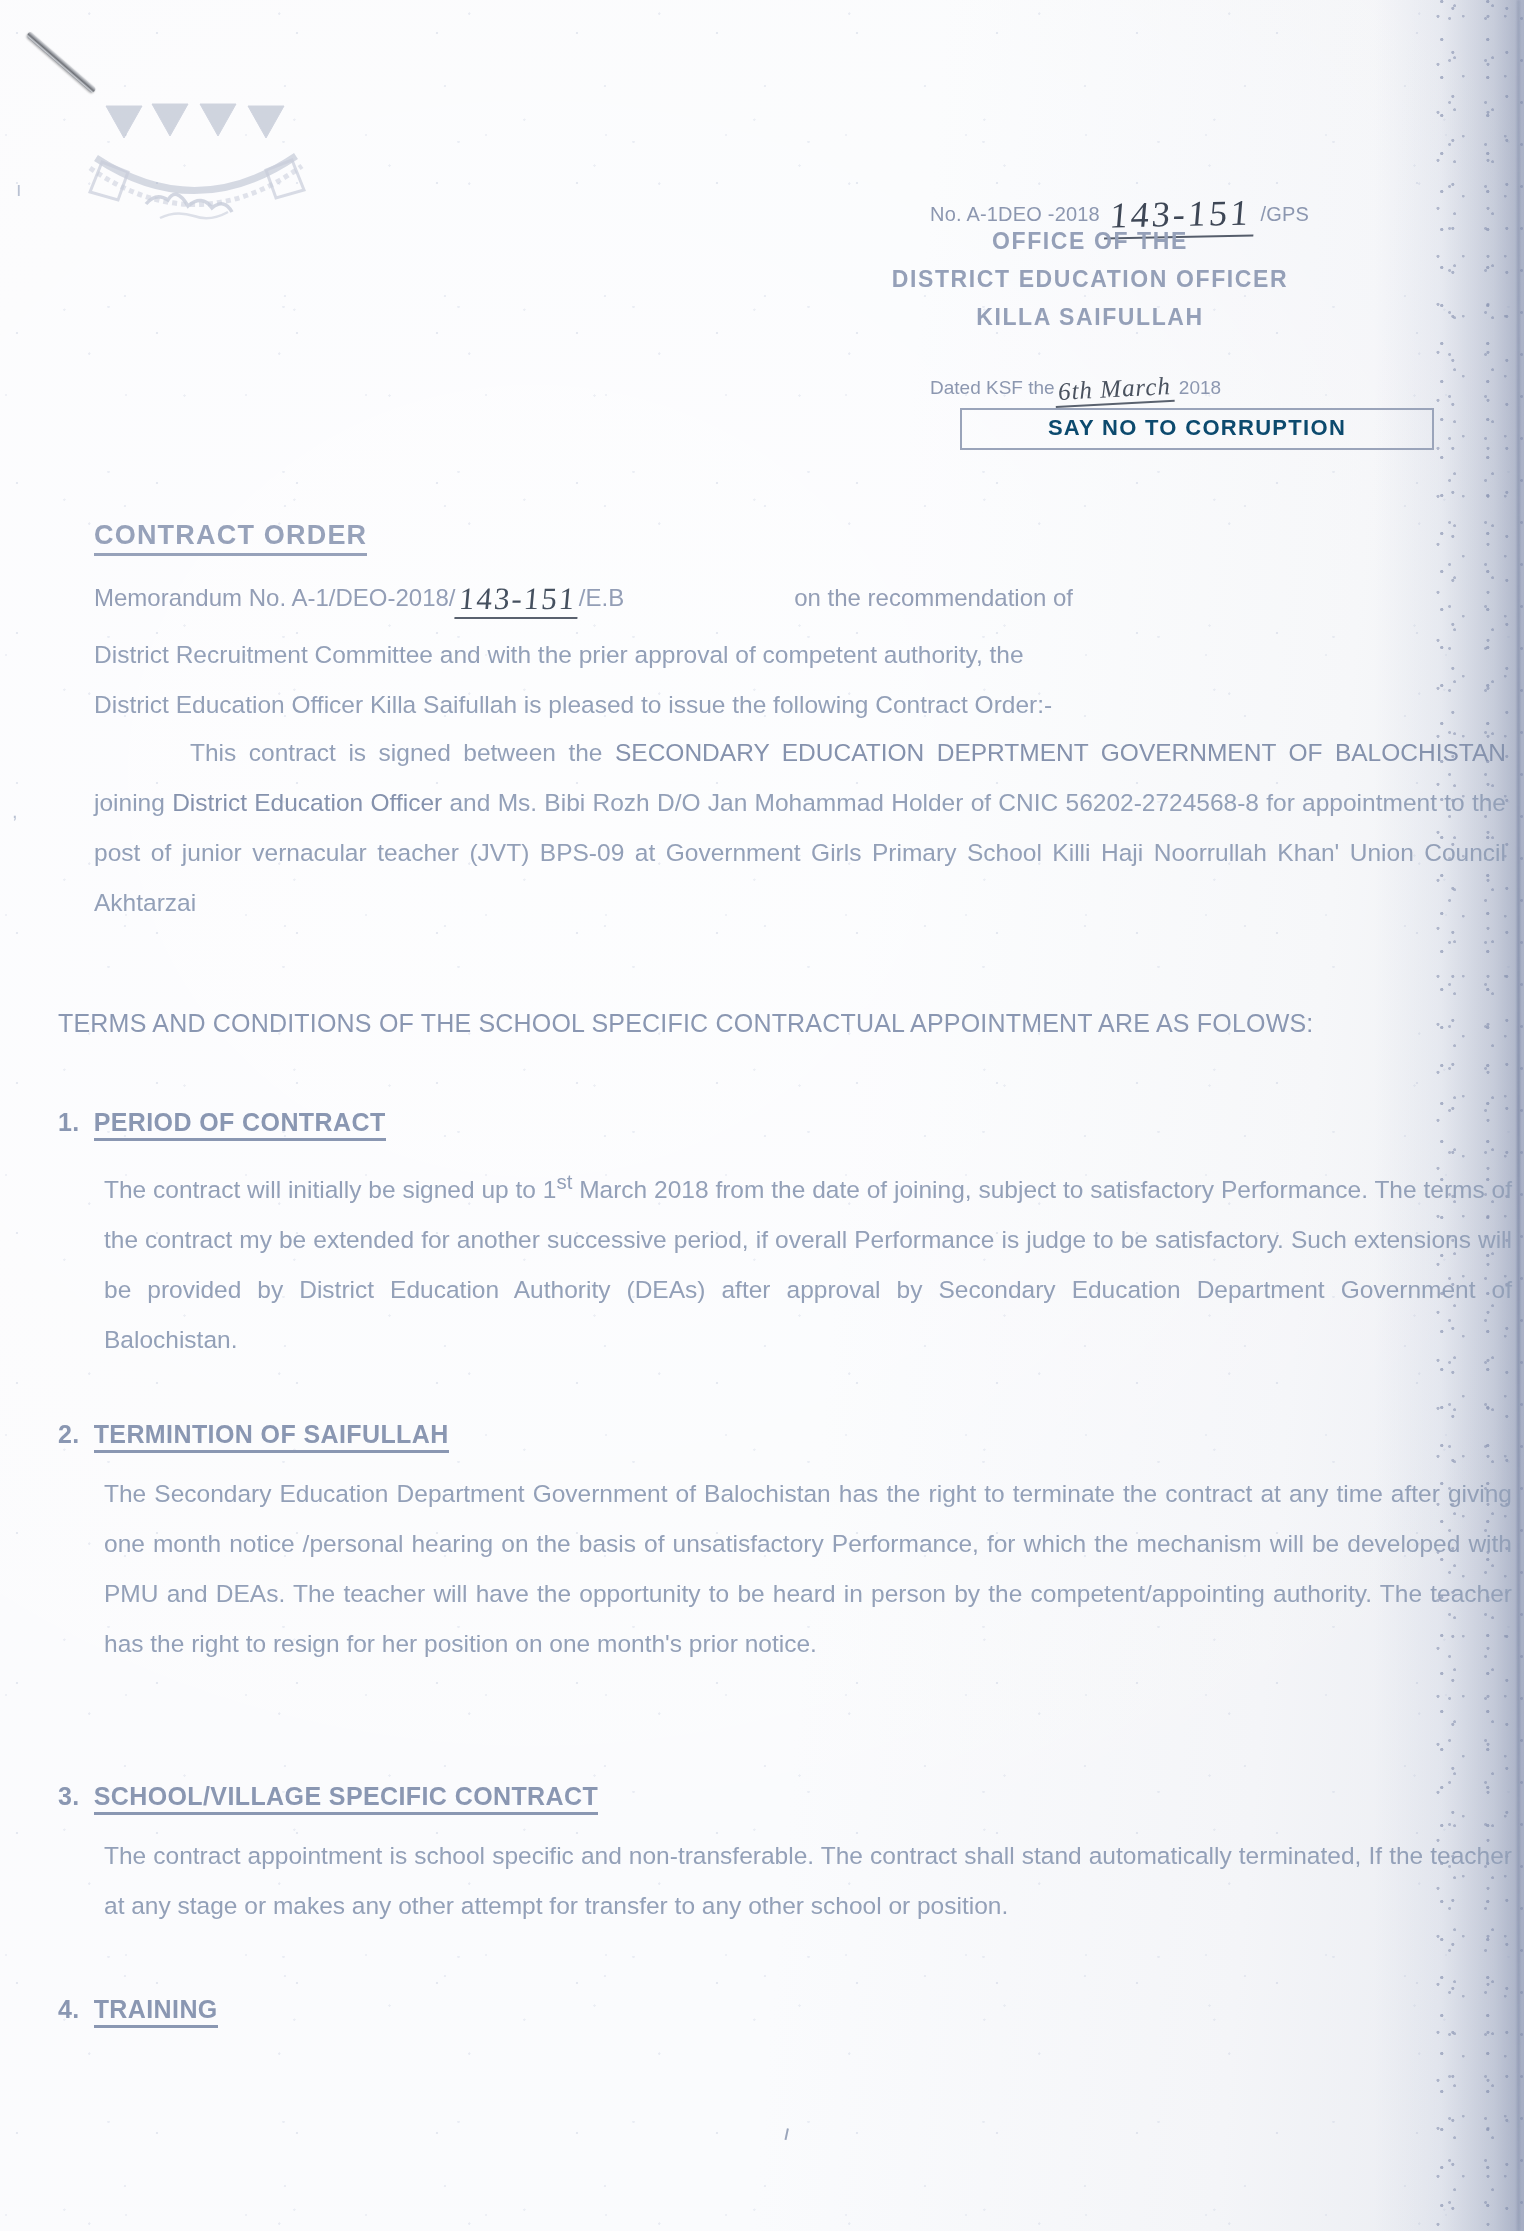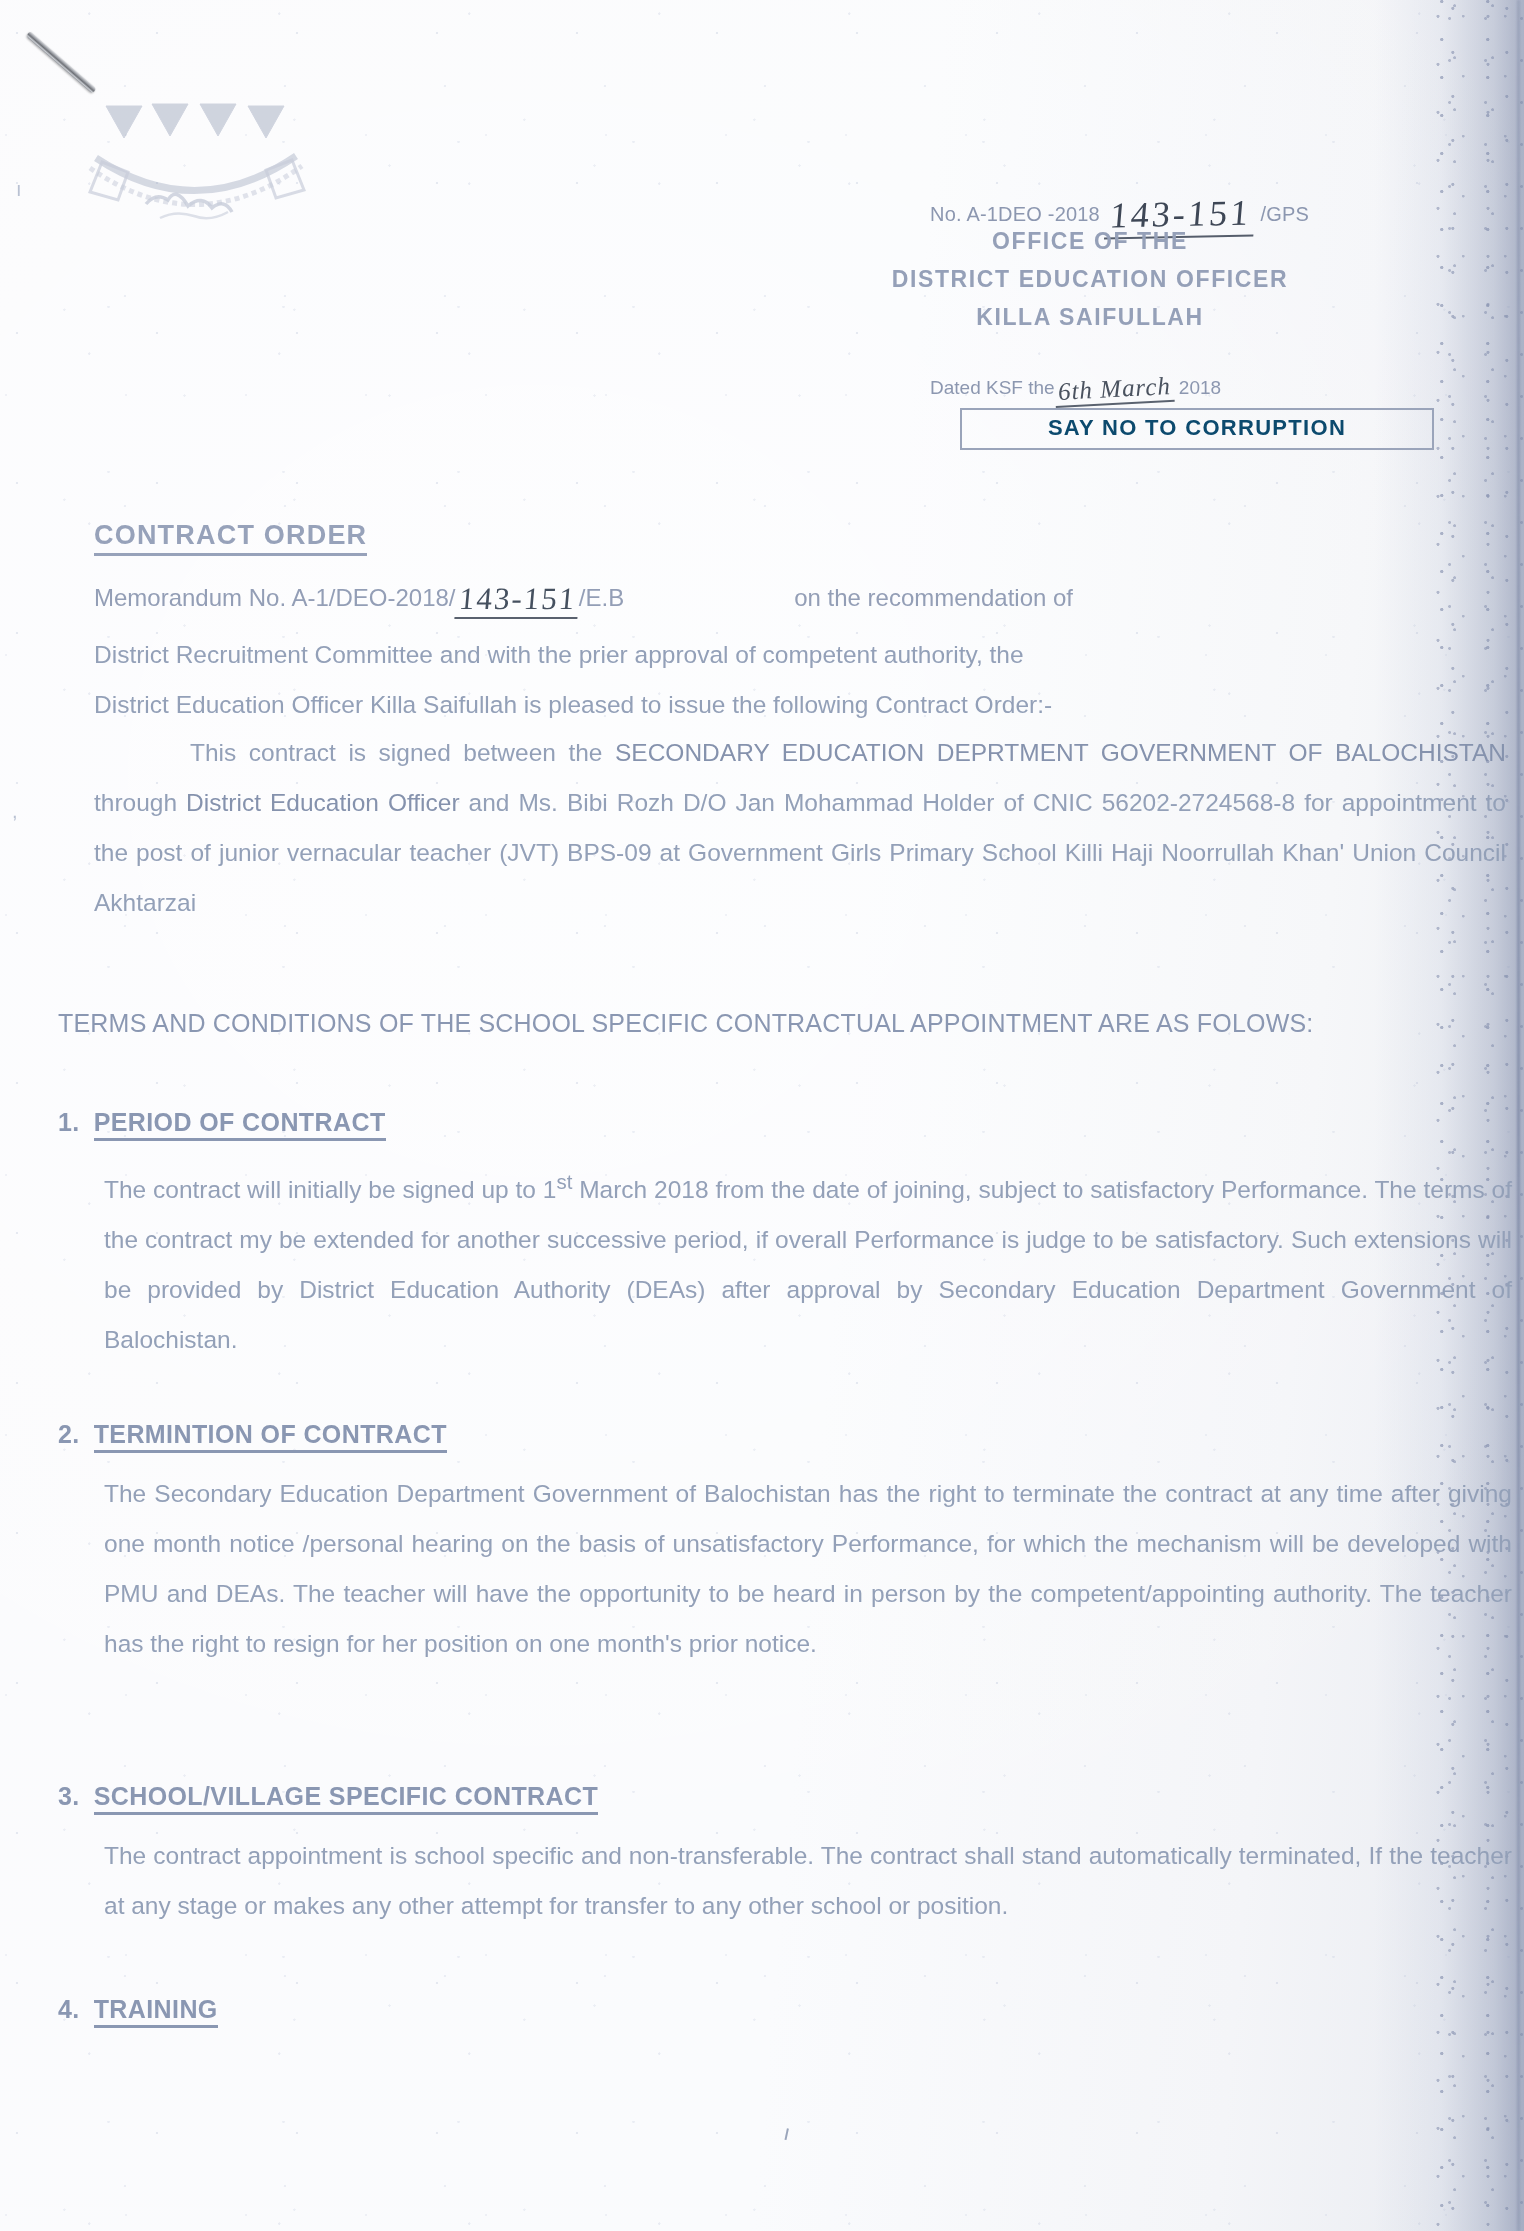--- a/index.html
+++ b/index.html
@@ -212,39 +212,39 @@
     </div>
 
     <div class="para" style="top:630px;">
       <span>District Recruitment Committee and with the prier approval of competent authority,    the</span><br>
       <span>District Education Officer Killa Saifullah is pleased to issue the following  Contract   Order:-</span>
     </div>
 
     <div class="para" style="top:728px;">
       <span class="indent"></span><span>This contract is  signed  between the</span>
       <b>SECONDARY EDUCATION DEPRTMENT GOVERNMENT OF BALOCHISTAN</b>
-      <span>through</span>
+      <span>joining</span>
       <b>District Education Officer</b>
       <span>and  Ms.  Bibi Rozh D/O Jan Mohammad Holder of  CNIC  56202-2724568-8  for appointment  to the post of junior vernacular teacher  (JVT)  BPS-09  at  Government  Girls  Primary  School  Killi  Haji Noorrullah Khan' Union Council  Akhtarzai</span>
     </div>
 
     <div class="terms-head">TERMS AND CONDITIONS OF THE SCHOOL SPECIFIC CONTRACTUAL APPOINTMENT ARE AS FOLOWS:</div>
 
     <div class="sec" style="top:1108px;">
       <div class="sec-head">
         <span class="sec-num">1.</span>
         <span class="sec-title">PERIOD OF CONTRACT</span>
       </div>
       <div class="sec-body">The contract will initially be signed up to 1<sup>st</sup> March 2018 from the date of joining, subject to satisfactory Performance. The  terms  of  the  contract my  be  extended  for another successive period, if overall Performance is judge to be satisfactory. Such extensions  will be  provided  by  District  Education  Authority  (DEAs) after  approval  by  Secondary Education Department Government of Balochistan.</div>
     </div>
 
     <div class="sec" style="top:1420px;">
       <div class="sec-head">
         <span class="sec-num">2.</span>
-        <span class="sec-title">TERMINTION OF CONTRACT</span>
+        <span class="sec-title">TERMINTION OF SAIFULLAH</span>
       </div>
       <div class="sec-body">The  Secondary  Education  Department  Government  of  Balochistan  has  the  right  to terminate  the  contract  at  any time after giving one month notice /personal hearing on the  basis  of  unsatisfactory  Performance,  for  which  the  mechanism  will be developed with PMU and DEAs. The teacher will have the opportunity to be heard in  person  by the competent/appointing authority. The teacher has the right to  resign  for her  position on one month's prior notice.</div>
     </div>
 
     <div class="sec" style="top:1782px;">
       <div class="sec-head">
         <span class="sec-num">3.</span>
         <span class="sec-title">SCHOOL/VILLAGE SPECIFIC CONTRACT</span>
       </div>
       <div class="sec-body">The  contract  appointment is school  specific  and  non-transferable.  The  contract  shall stand automatically terminated, If the  teacher  at any stage or makes any other attempt for transfer to any other school or position.</div>

